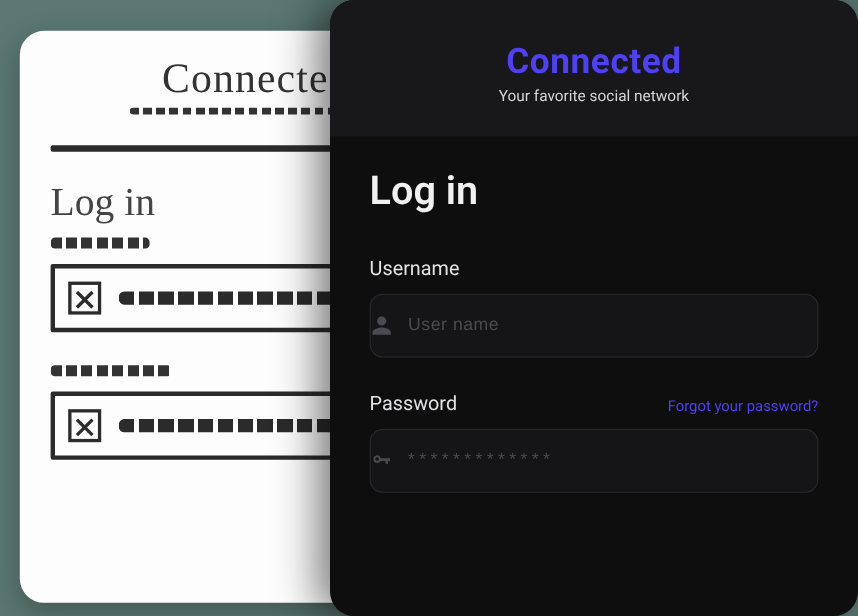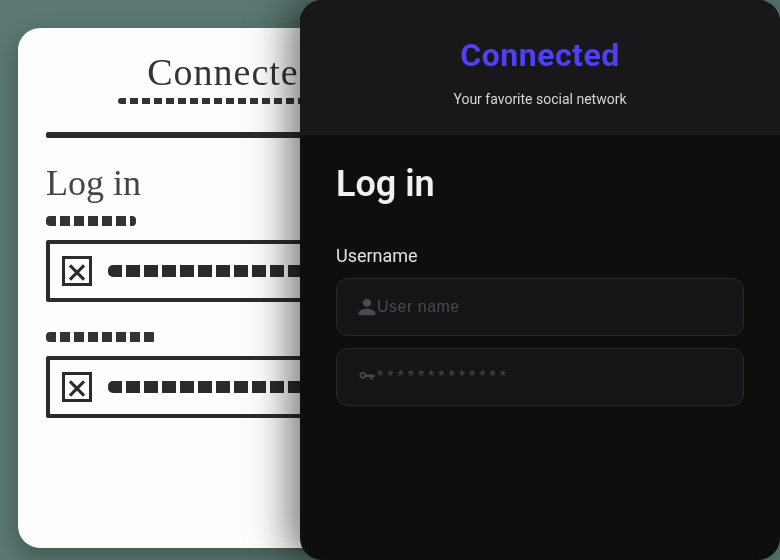--- a/index.html
+++ b/index.html
@@ -118,21 +118,21 @@
       padding: 36px 0 28px;
       text-align: center;
     }
     .brand {
       font-size: 32px;
       font-weight: 700;
       color: #4f3ff5;
       letter-spacing: 0.5px;
     }
     .tagline {
-      margin-top: 17px;
+      margin-top: 6px;
       font-size: 14px;
       color: #d6d6d8;
     }
     .app-body {
       padding: 28px 36px;
     }
     .form-title {
       font-size: 36px;
       font-weight: 600;
       color: #f1f1f2;
@@ -155,21 +155,22 @@
       cursor: pointer;
     }
     .input-wrap {
       margin-top: 12px;
       height: 58px;
       background: #151517;
       border: 1px solid #2a2a2e;
       border-radius: 12px;
       display: flex;
       align-items: center;
-      padding: 0 20px;
+      padding: 0 0;
+      gap: 14px;
     }
     .input-icon {
       width: 20px;
       height: 20px;
       color: #4a4a50;
       flex-shrink: 0;
     }
     .text-input {
       flex: 1;
       background: transparent;
@@ -217,20 +218,24 @@
     <div class="field-label-row">
       <div class="field-label">Username</div>
     </div>
     <div class="input-wrap">
       <svg class="input-icon" viewBox="0 0 24 24" fill="currentColor">
         <path d="M12 12c2.76 0 5-2.24 5-5s-2.24-5-5-5-5 2.24-5 5 2.24 5 5 5zm0 2c-3.33 0-10 1.67-10 5v3h20v-3c0-3.33-6.67-5-10-5z"></path>
       </svg>
       <input class="text-input" type="text" placeholder="User name" style="">
     </div>
 
+    <div class="field-label-row second">
+      <div class="field-label">Password</div>
+      <a class="forgot-link">Forgot your password?</a>
+    </div>
     <div class="input-wrap">
       <svg class="input-icon" viewBox="0 0 24 24" fill="currentColor">
         <path d="M7 14a4 4 0 1 1 3.87-5h10.13v3h-2v3h-3v-3h-5.13A4 4 0 0 1 7 14zm0-2a2 2 0 1 0 0-4 2 2 0 0 0 0 4z"></path>
       </svg>
       <input class="text-input pw" type="password" placeholder="*************" style="">
     </div>
   </div>
 </div>
 
 </body></html>

